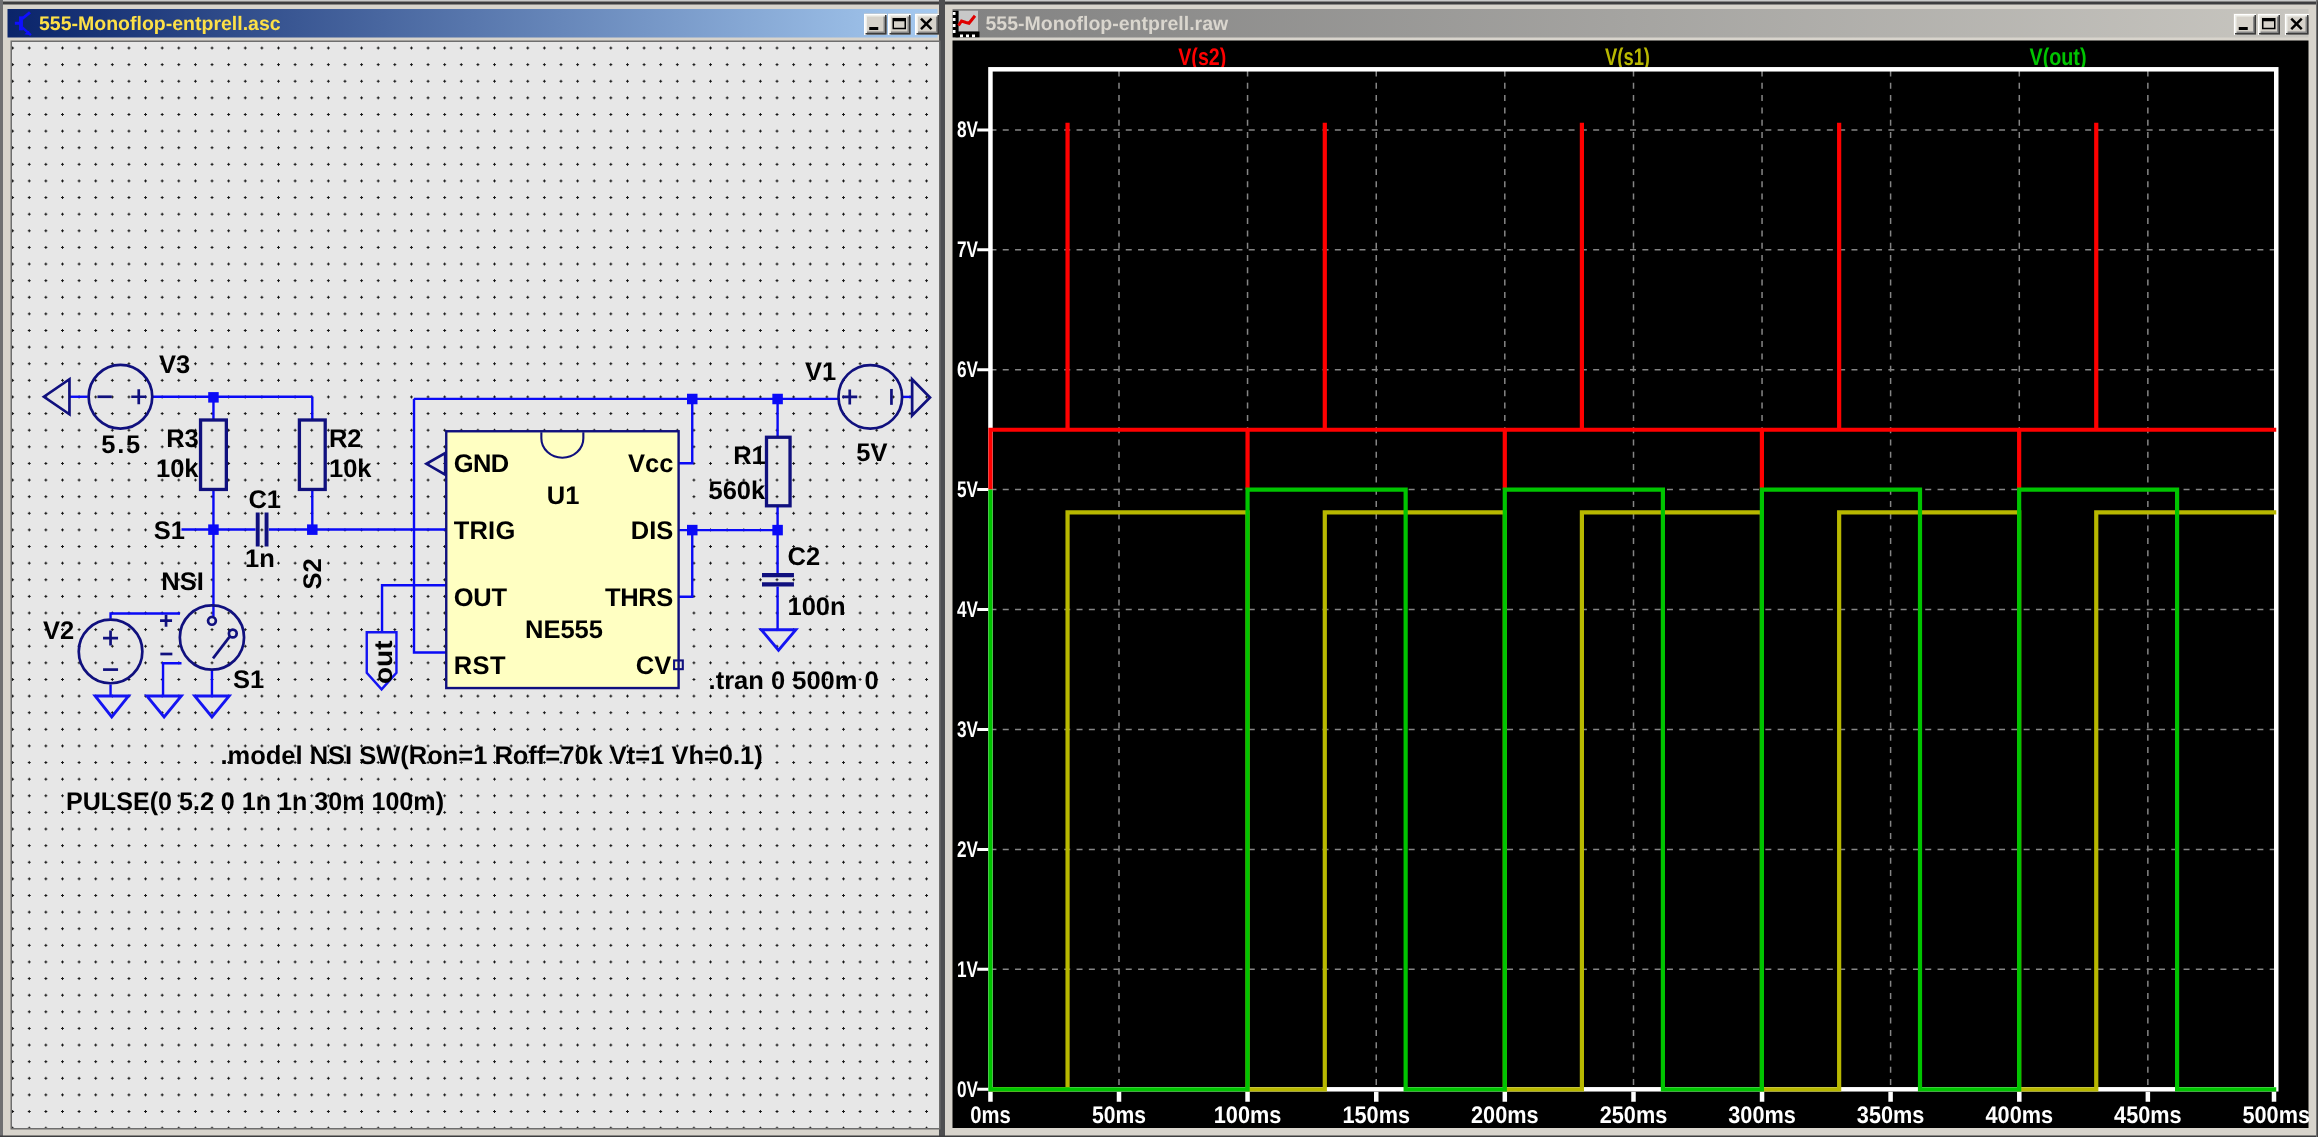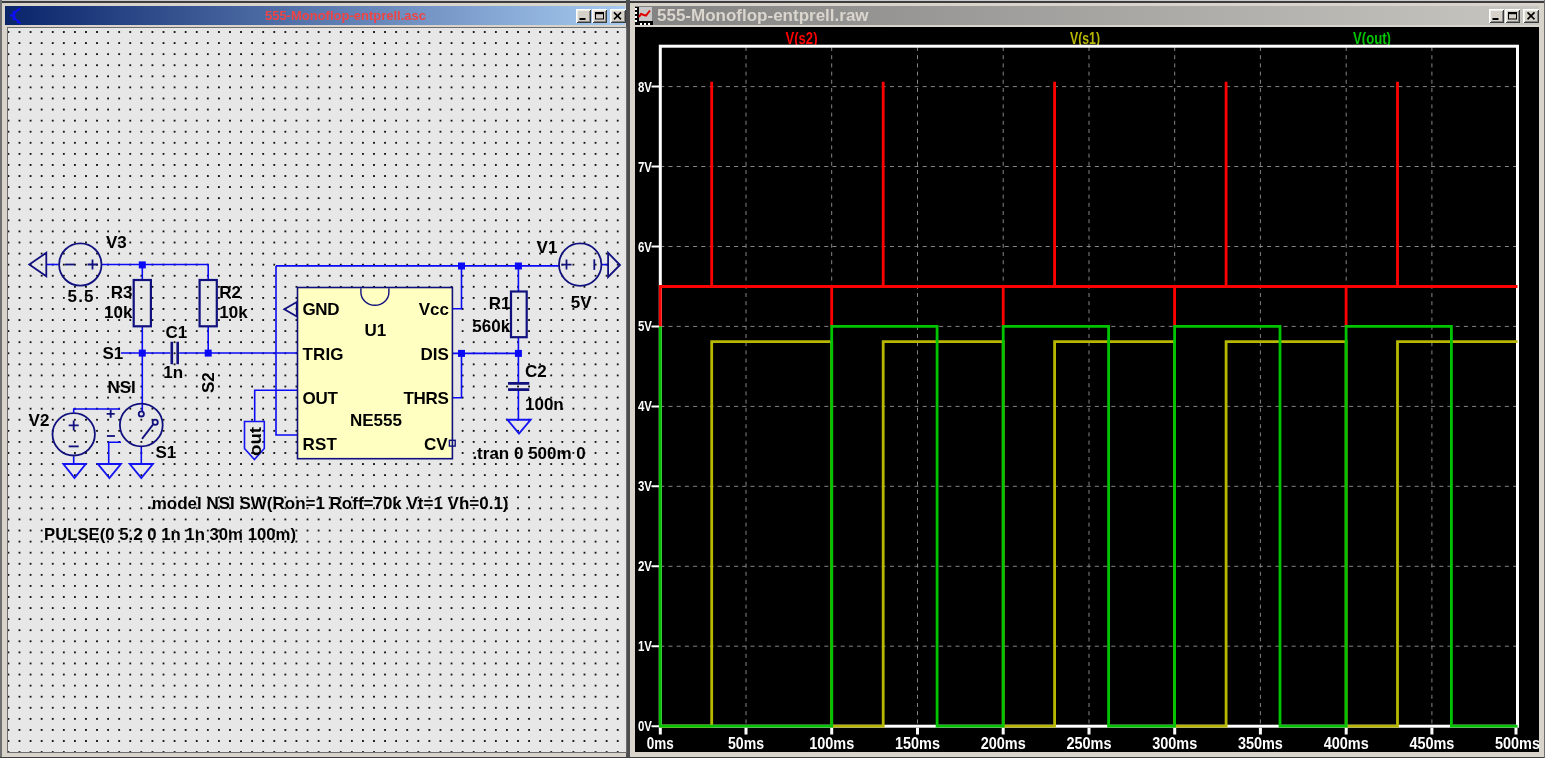--- a/index.html
+++ b/index.html
@@ -14,21 +14,21 @@
 <body>
 
 <div class="abs" style="left:0;top:0;width:630px;height:758px;background:#d8d4cc;"></div>
 <div class="abs" style="left:0;top:0;width:630px;height:1px;background:#c9c9c9;"></div>
 <div class="abs" style="left:0;top:1px;width:630px;height:1.5px;background:#3d3d3f;"></div>
 <div class="abs" style="left:0;top:0;width:2px;height:758px;background:#6f6f71;"></div>
 <div class="abs" style="left:625.5px;top:0;width:4px;height:758px;background:#4e4e50;"></div>
 <div class="abs" style="left:0;top:756.5px;width:630px;height:1.5px;background:#3d3d3f;"></div>
 
 <div class="abs" style="left:5px;top:6px;width:620px;height:19px;background:linear-gradient(to right,#0a246a,#a6caf0);"></div>
-<div class="abs" style="left:26px;top:6px;width:400px;height:35px;line-height:19px;color:#ef4444;font-size:13px;font-weight:bold;letter-spacing:0px;text-align:right;">555-Monoflop-entprell.asc</div>
+<div class="abs" style="left:26px;top:6px;width:400px;height:35px;line-height:19px;color:#fde047;font-size:13px;font-weight:bold;letter-spacing:0px;">555-Monoflop-entprell.asc</div>
 
 <svg class="abs" style="left:0px;top:0px;" width="30" height="28" viewBox="0 0 30 28">
   <g stroke="#0f0fff" fill="none">
     <path d="M9.9 15.5 H13.2" stroke-width="2"></path>
     <path d="M14 10.9 V20.2" stroke-width="2.6"></path>
     <path d="M14.8 12.5 L20 8.2" stroke-width="1.9"></path>
     <path d="M14.8 18.3 L20.6 23.4" stroke-width="1.6"></path>
   </g>
   <polygon points="16.2,22.9 19.6,20.1 19.2,23.3" fill="#0f0fff"></polygon>
 </svg>
@@ -53,21 +53,21 @@
   </g>
 </svg>
 
 <div class="abs" style="left:630px;top:0;width:915px;height:758px;background:#d8d4cc;"></div>
 <div class="abs" style="left:630px;top:0;width:915px;height:1px;background:#c9c9c9;"></div>
 <div class="abs" style="left:630px;top:1px;width:915px;height:1.5px;background:#3d3d3f;"></div>
 <div class="abs" style="left:630px;top:756.5px;width:915px;height:1.5px;background:#3d3d3f;"></div>
 <div class="abs" style="left:1544px;top:0;width:1px;height:758px;background:#6f6f71;"></div>
 
 <div class="abs" style="left:635px;top:6px;width:904px;height:19px;background:linear-gradient(to right,#828282,#c8c6c0);"></div>
-<div class="abs" style="left:657px;top:6px;width:400px;height:19px;line-height:19px;color:#dad6ce;font-size:17px;font-weight:bold;">555-Monoflop-entprell.raw</div>
+<div class="abs" style="left:657px;top:6px;width:400px;height:19px;line-height:19px;color:#dad6ce;font-size:13px;font-weight:bold;">555-Monoflop-entprell.raw</div>
 
 <svg class="abs" style="left:634.5px;top:7px;" width="19" height="17.5" viewBox="0 0 19 17.5">
   <rect x="4" y="0" width="13" height="14" fill="#c8c8c8"></rect>
   <rect x="0" y="0" width="4" height="18" fill="#000"></rect>
   <rect x="2" y="14" width="16" height="4" fill="#000"></rect>
   <g fill="#fff">
     <rect x="0" y="1" width="2" height="2"></rect>
       <rect x="0" y="5" width="2" height="2"></rect>
     <rect x="0" y="9" width="2" height="2"></rect>
       <rect x="0" y="13" width="2" height="2"></rect>

